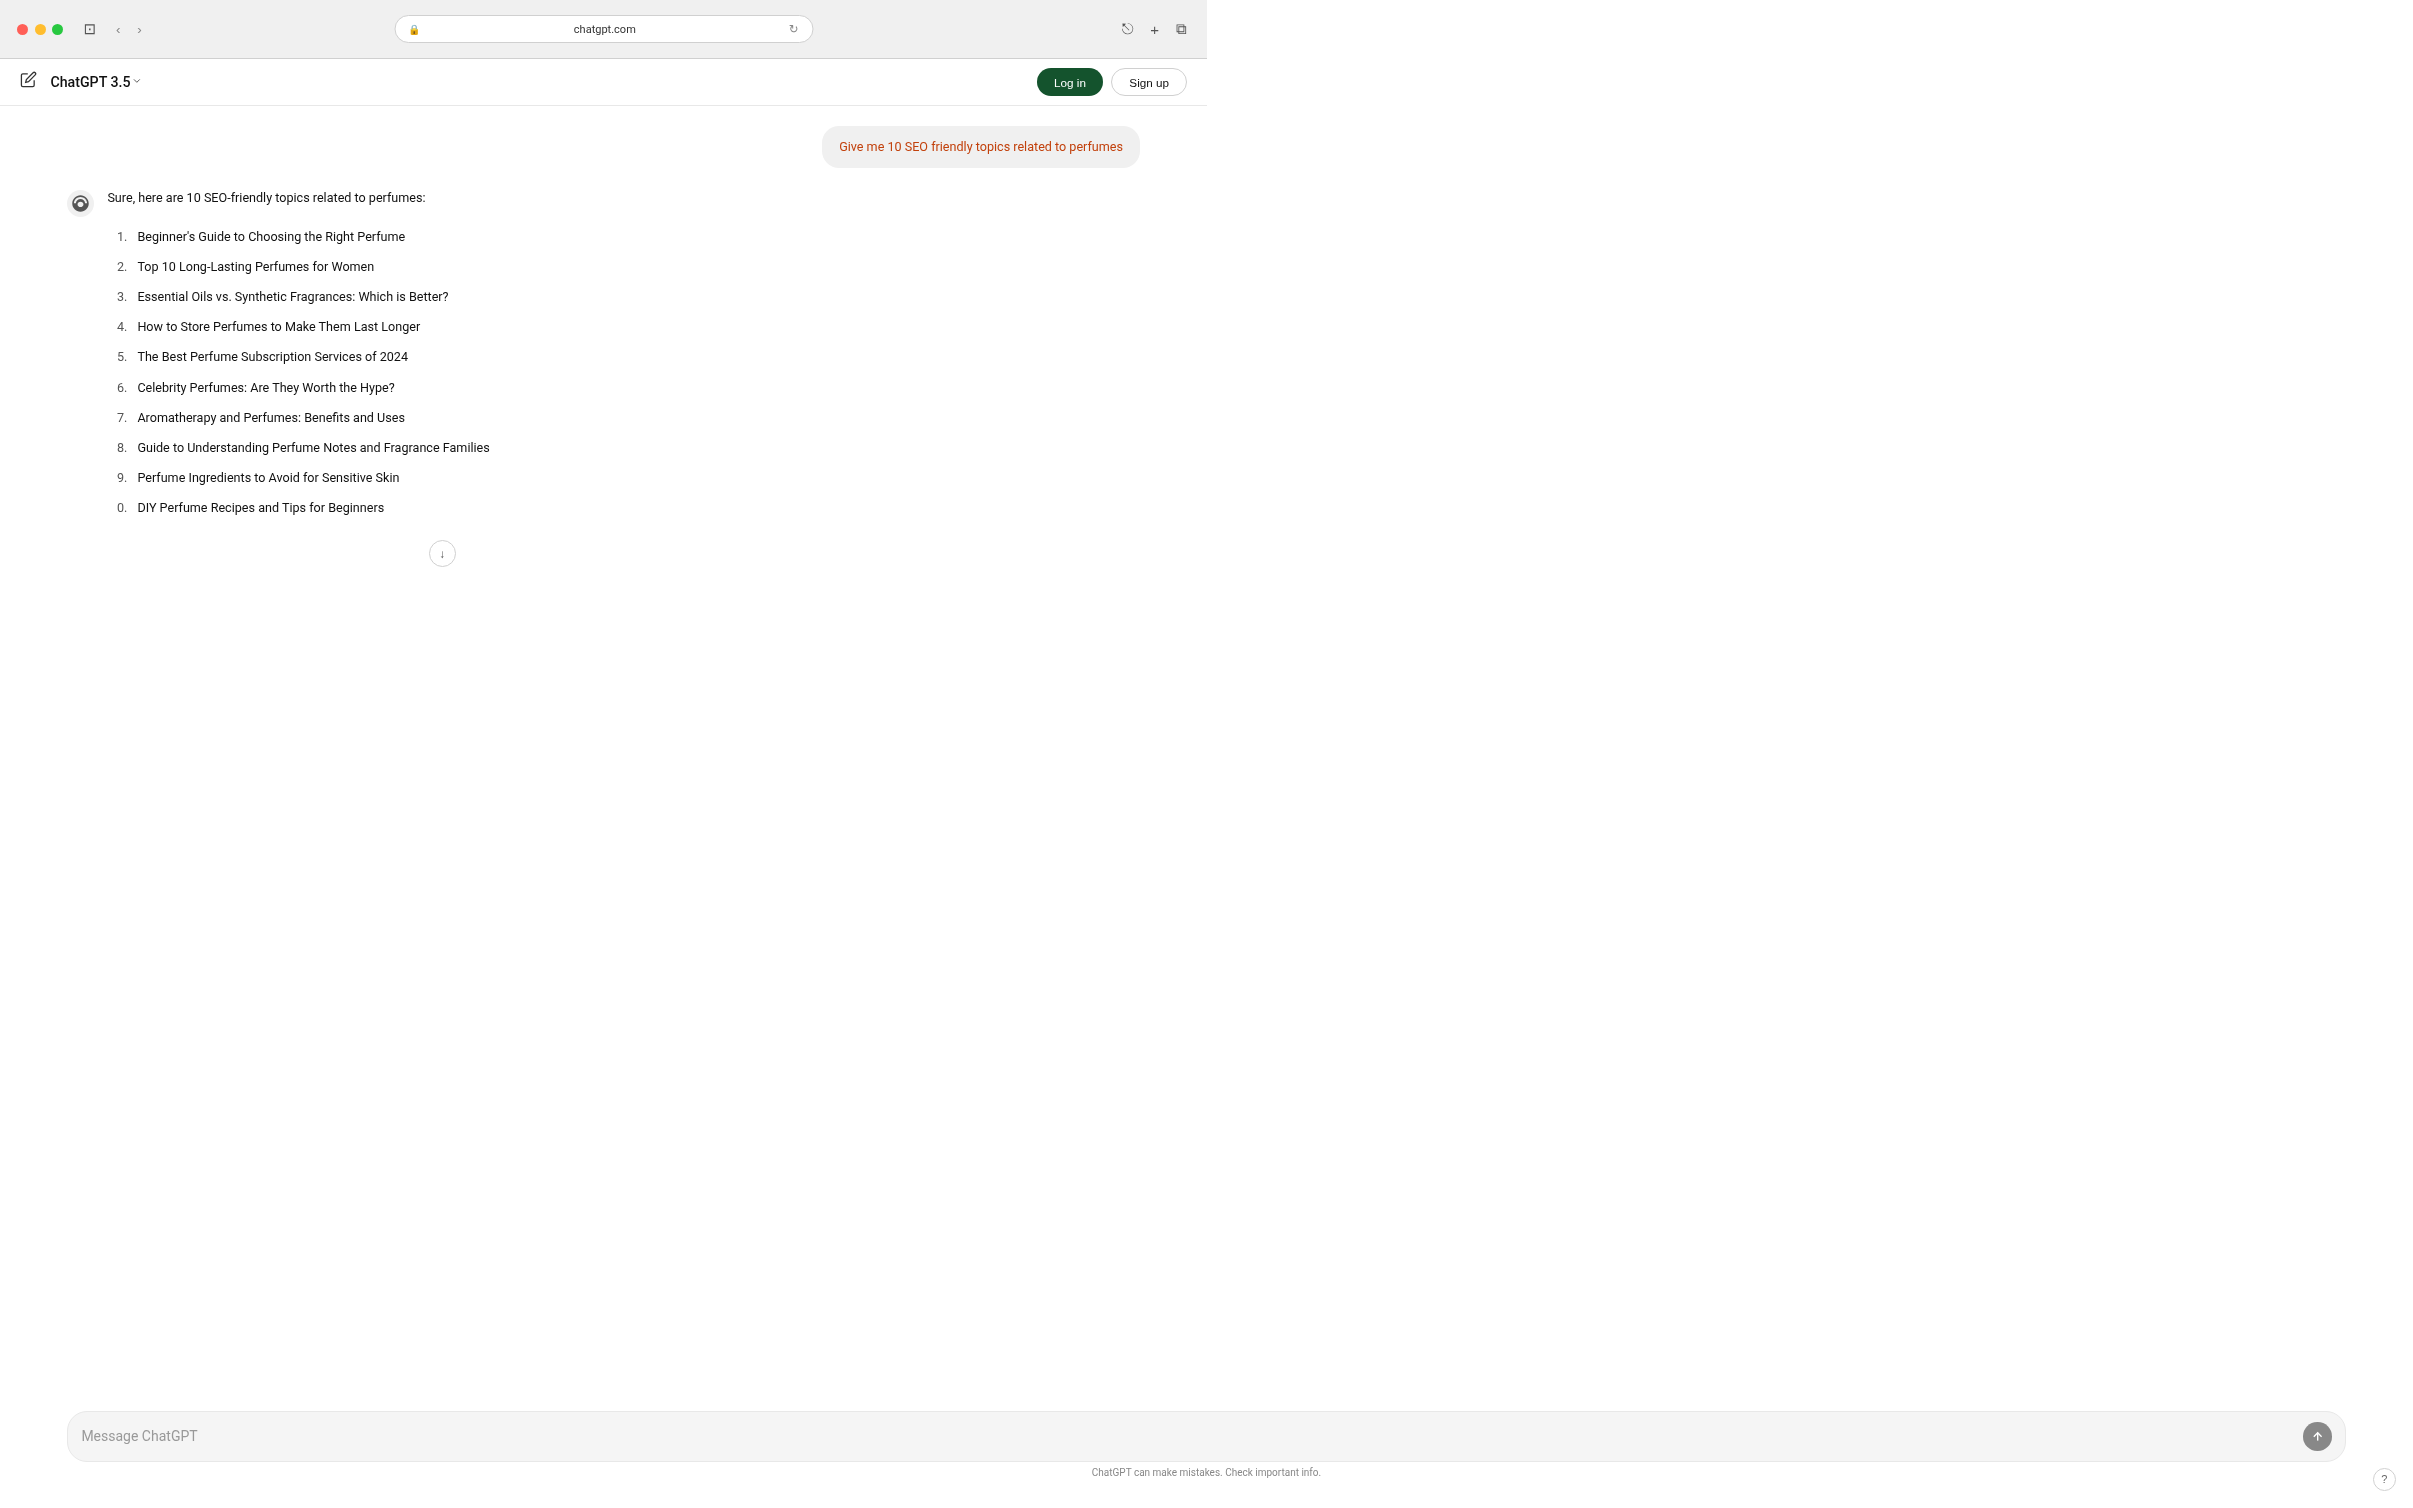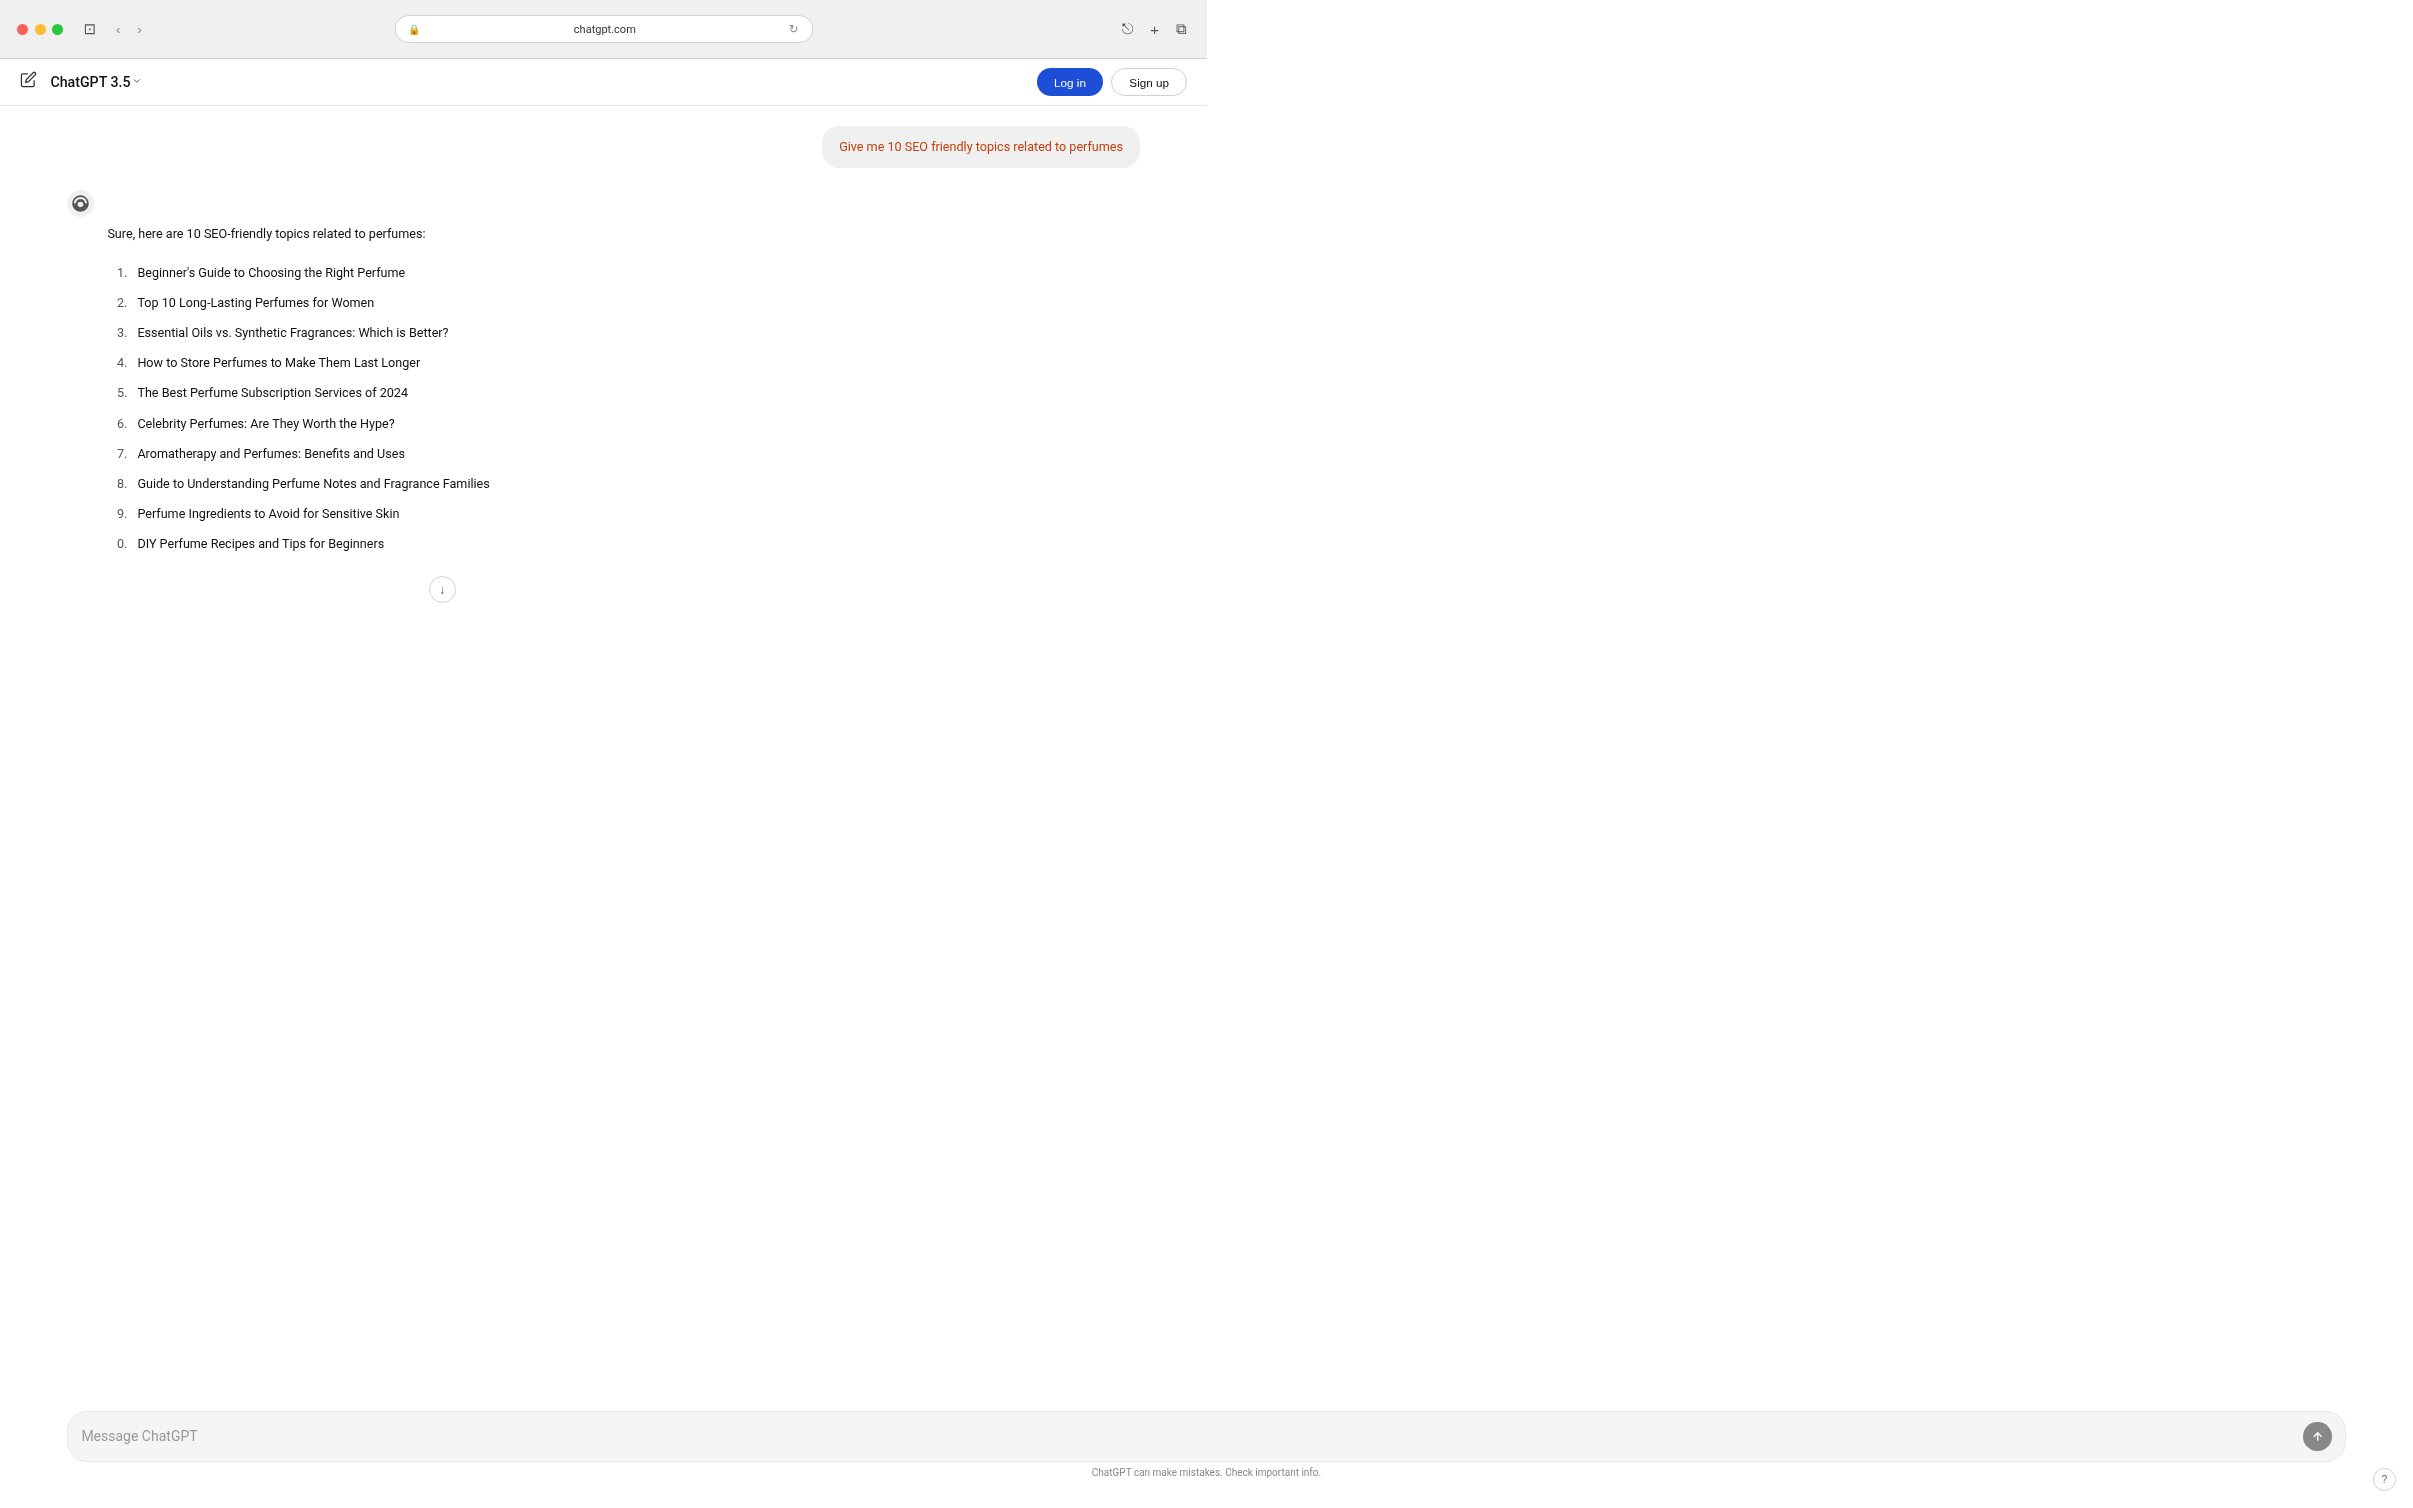--- a/index.html
+++ b/index.html
@@ -163,21 +163,21 @@
       font-size: 11.7px;
     }
 
     .header-actions {
       margin-left: auto;
       display: flex;
       gap: 8.4px;
     }
 
     .btn-login {
-      background: #1d4ed8;
+      background: #14532d;
       color: #ffffff;
       border: none;
       border-radius: 17px;
       padding: 6.7px 17px;
       font-size: 11.7px;
       font-weight: 500;
       cursor: pointer;
     }
 
     .btn-signup {
@@ -232,21 +232,20 @@
     }
 
     .ai-avatar svg {
       width: 27px;
       height: 27px;
     }
 
     .ai-response-content {
       flex: 1;
       max-width: 670px;
-      margin-top: 36px;
     }
 
     .ai-intro-text {
       font-size: 12.6px;
       color: #111;
       line-height: 1.6;
       margin-bottom: 13.4px;
     }
 
     .topic-list {

